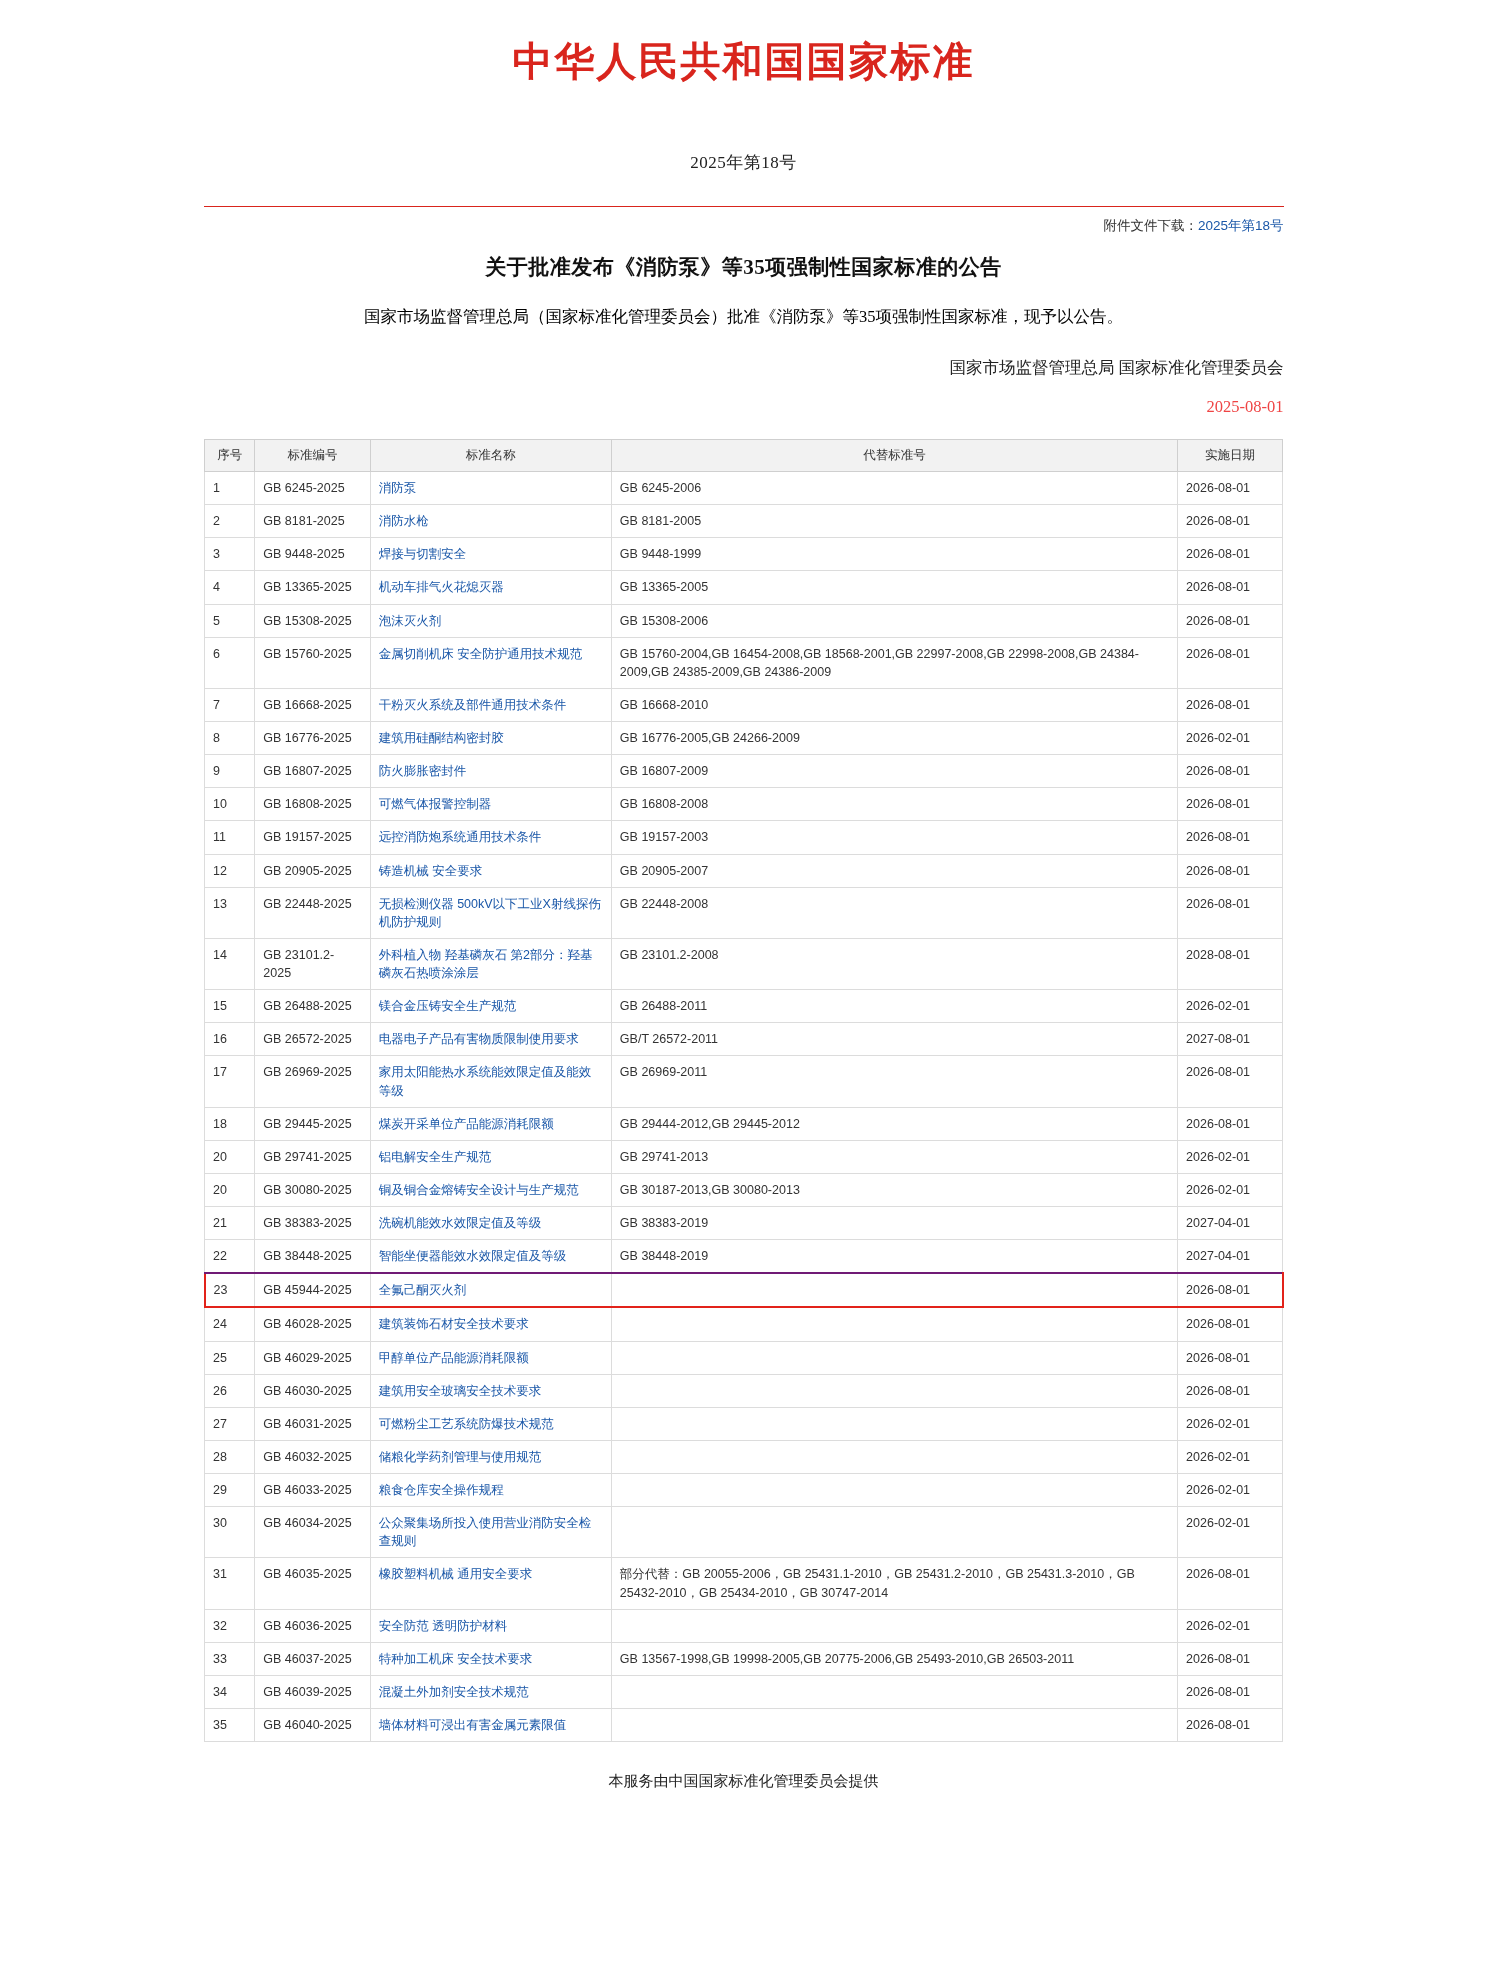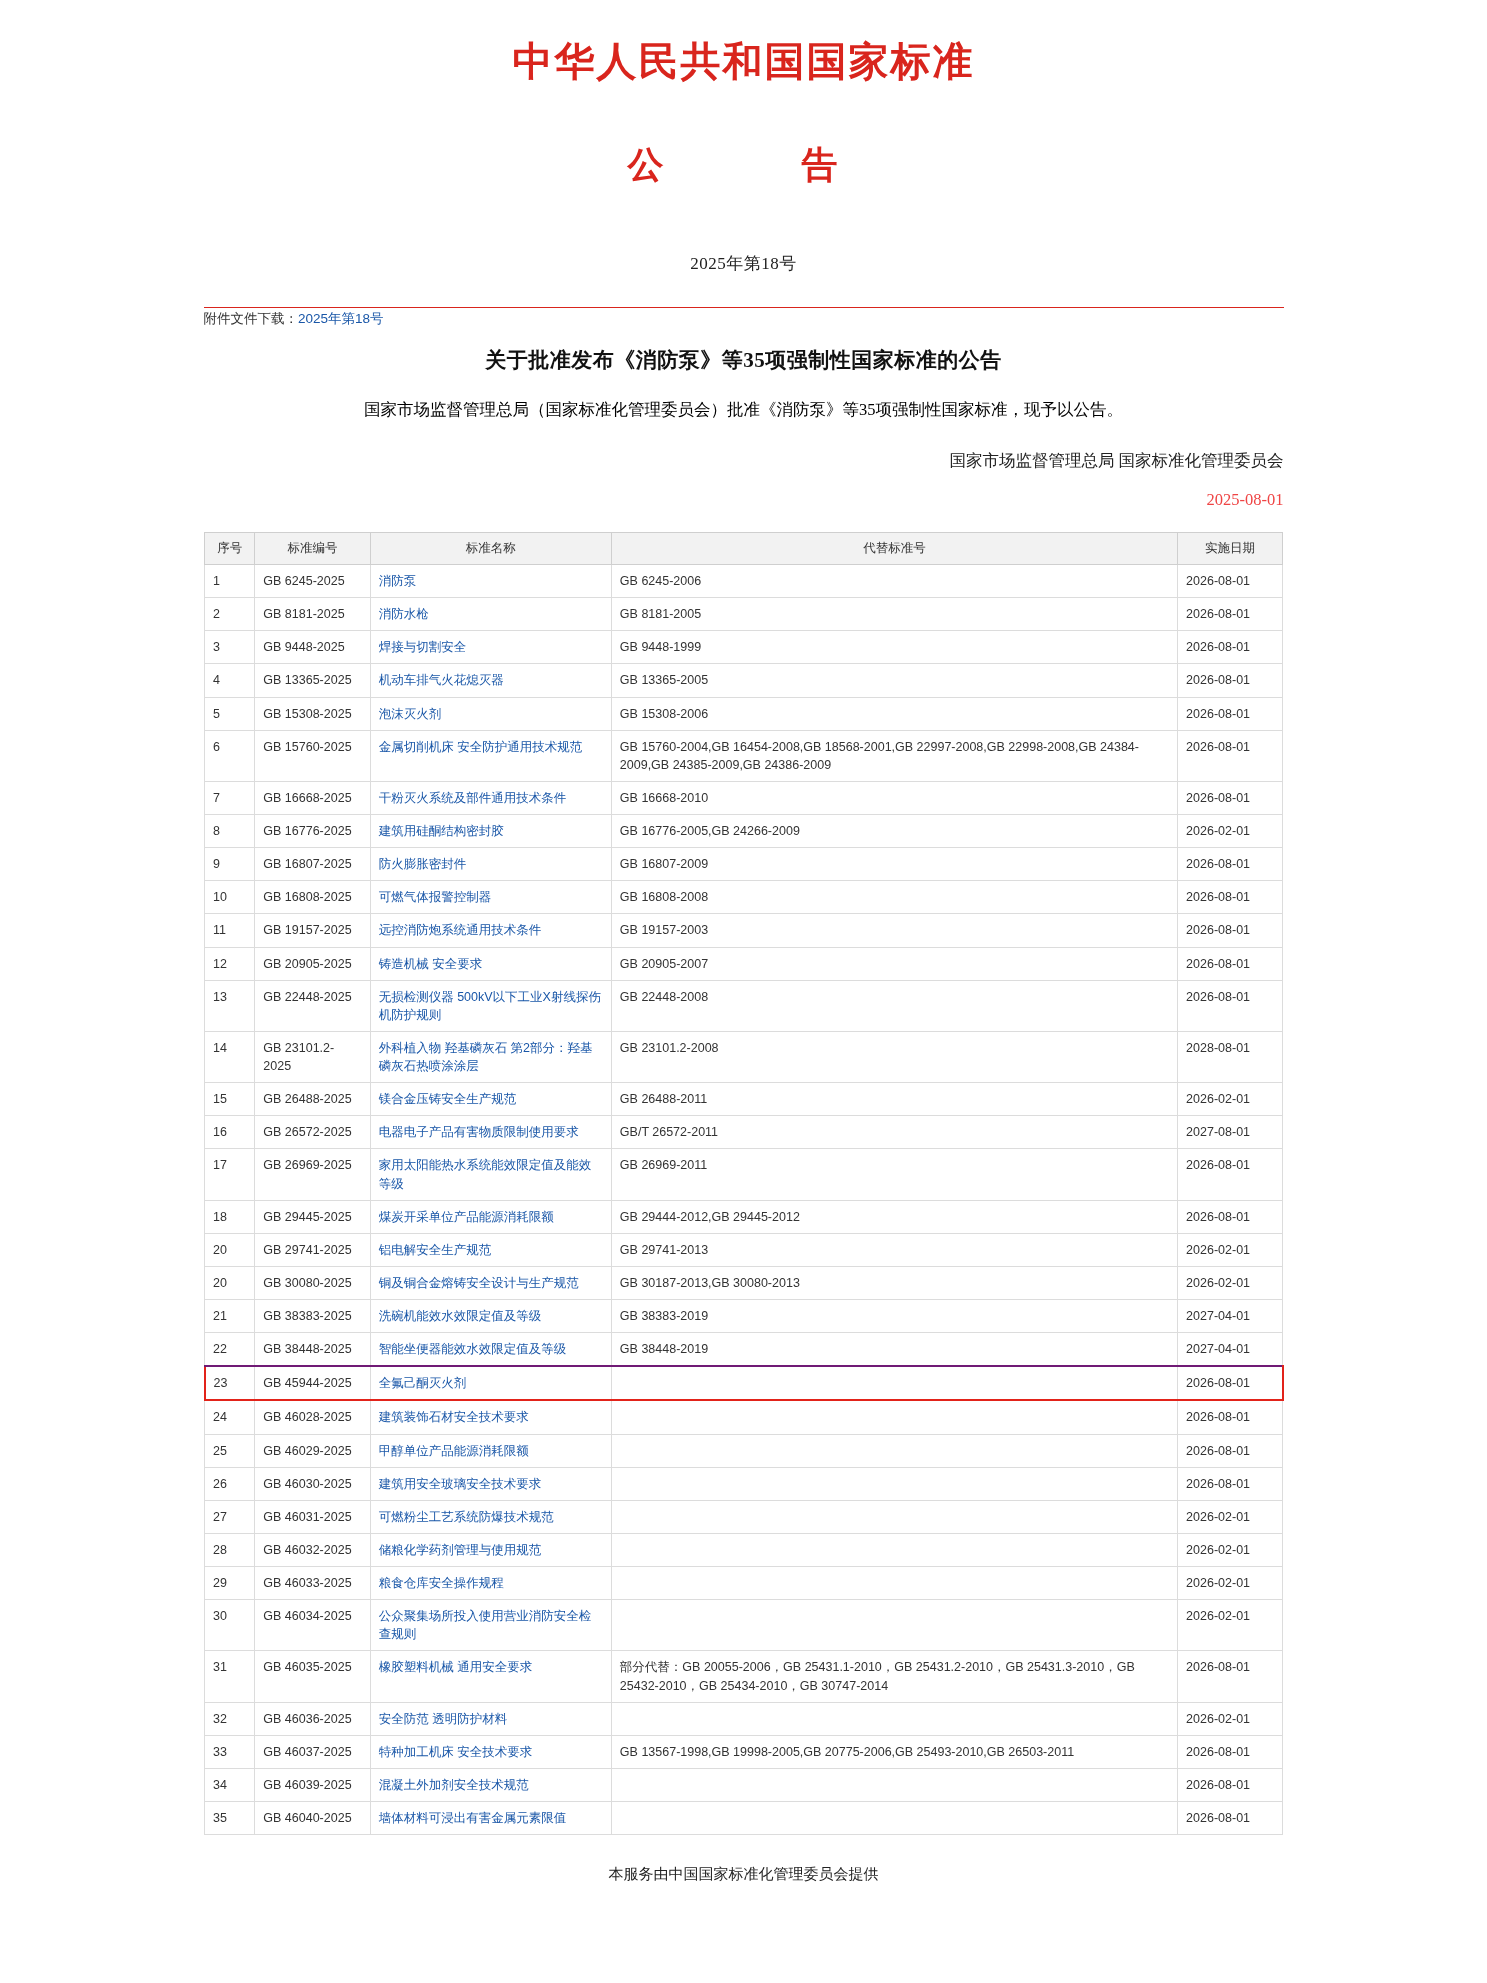--- a/index.html
+++ b/index.html
@@ -50,24 +50,25 @@
   }
   .hr-red {
     width: 1080px;
     margin: 32px auto 0 auto;
     border: 0;
     border-top: 1.5px solid #d9251d;
     height: 0;
   }
   .attach-line {
     width: 1080px;
-    margin: 2px auto 0 auto;
+    margin: 10px auto 0 auto;
     font-size: 13.5px;
     color: #333;
     font-family: "Liberation Sans", sans-serif;
+    text-align: right;
   }
   .attach-line a {
     color: #1a57a8;
     text-decoration: none;
   }
   .doc-title {
     text-align: center;
     font-size: 21px;
     font-weight: bold;
     color: #111;
@@ -149,21 +150,20 @@
     padding-bottom: 26px;
   }
 </style>
 </head>
 <body>
 
 <div class="page">
 
   <div class="main-title">中华人民共和国国家标准</div>
 
-  <div class="sub-title">公　　告</div>
 
   <div class="issue-no">2025年第18号</div>
 
   <hr class="hr-red">
 
   <div class="attach-line">
     <span>附件文件下载：</span><a href="#">2025年第18号</a>
   </div>
 
   <div class="doc-title">关于批准发布《消防泵》等35项强制性国家标准的公告</div>

